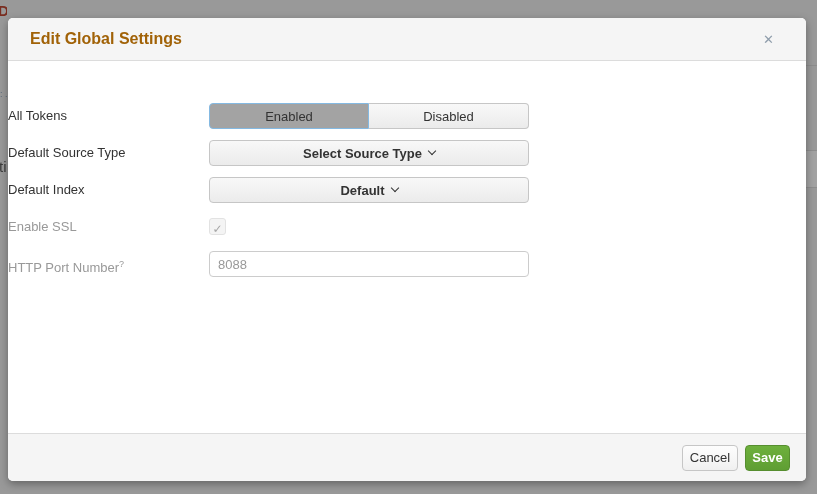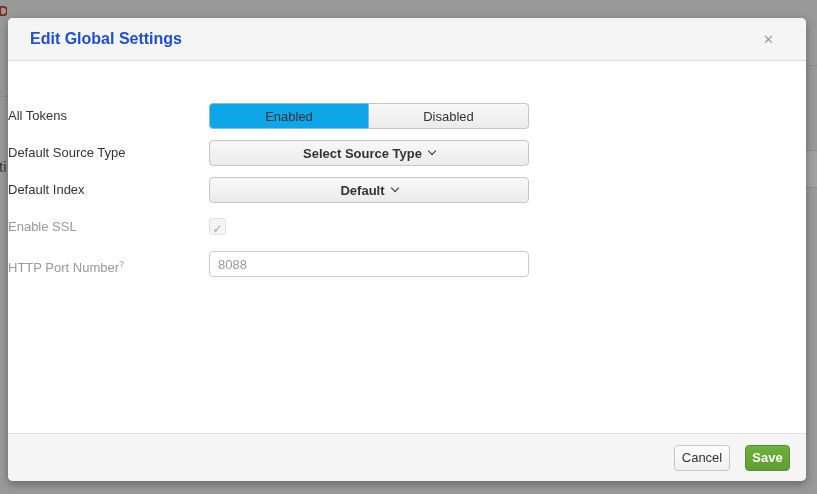--- a/index.html
+++ b/index.html
@@ -30,21 +30,21 @@
     background: #ffffff; border-radius: 5px;
     box-shadow: 0 3px 8px rgba(0,0,0,0.35);
     display: flex; flex-direction: column;
   }
   .modal-header {
     height: 43px; flex: 0 0 43px;
     background: #f5f5f5; border-bottom: 1px solid #dcdcdc;
     border-radius: 5px 5px 0 0;
     display: flex; align-items: center; padding: 0 20px 0 22px;
   }
-  .modal-title { font-size: 16px; font-weight: bold; color: #1d4ed8; flex: 1; }
+  .modal-title { font-size: 16px; font-weight: bold; color: #a16207; flex: 1; }
   .close-x {
     font-size: 13px; color: #8f9dab; cursor: pointer; line-height: 1;
     padding: 2px; margin-right: 10px;
   }
 
   .modal-body { flex: 1 1 auto; background: #ffffff; padding-top: 42px; }
 
   .form-row { display: flex; align-items: flex-start; margin-bottom: 11px; }
   .form-row label {
     width: 192px; margin-right: 9px;
@@ -60,21 +60,21 @@
     font-size: 13px; color: #333333;
     background: linear-gradient(#f8f8f8, #ebebeb);
     border: 1px solid #c6c6c6; border-radius: 4px;
     height: 26px; cursor: pointer;
   }
   .btn-group { display: flex; width: 320px; }
   .btn-group .btn { flex: 1 1 50%; border-radius: 0; position: relative; }
   .btn-group .btn:first-child { border-radius: 4px 0 0 4px; }
   .btn-group .btn:last-child { border-radius: 0 4px 4px 0; border-left: none; }
   .btn-group .btn.active {
-    background: #0ea5e9; border: 1px solid #84b9e2; z-index: 2;
+    background: #a3a3a3; border: 1px solid #84b9e2; z-index: 2;
   }
   .dropdown-btn {
     width: 320px; display: flex; align-items: center; justify-content: center; font-weight: bold;
   }
   .dropdown-btn .caret {
     display: inline-block; width: 6px; height: 6px; margin-left: 7px; margin-top: -4px;
     border-right: 1.5px solid #333; border-bottom: 1.5px solid #333;
     transform: rotate(45deg);
   }
 
@@ -92,21 +92,21 @@
     font-family: "Liberation Sans", "DejaVu Sans", sans-serif;
     font-size: 13px; color: #999999;
     border: 1px solid #cccccc; border-radius: 4px; background: #ffffff;
   }
 
   .modal-footer {
     height: 48px; flex: 0 0 48px;
     background: #f5f5f5; border-top: 1px solid #dcdcdc;
     border-radius: 0 0 5px 5px;
     display: flex; align-items: center; justify-content: flex-end;
-    padding-right: 16px; gap: 15px;
+    padding-right: 16px; gap: 7px;
   }
   .btn-cancel { width: 56px; background: linear-gradient(#fdfdfd, #f0f0f0); }
   .btn-save {
     width: 45px; color: #ffffff; font-weight: bold;
     background: linear-gradient(#6db03c, #5f9e33);
     border: 1px solid #568e2f; border-radius: 4px;
   }
 </style>
 </head>
 <body>

